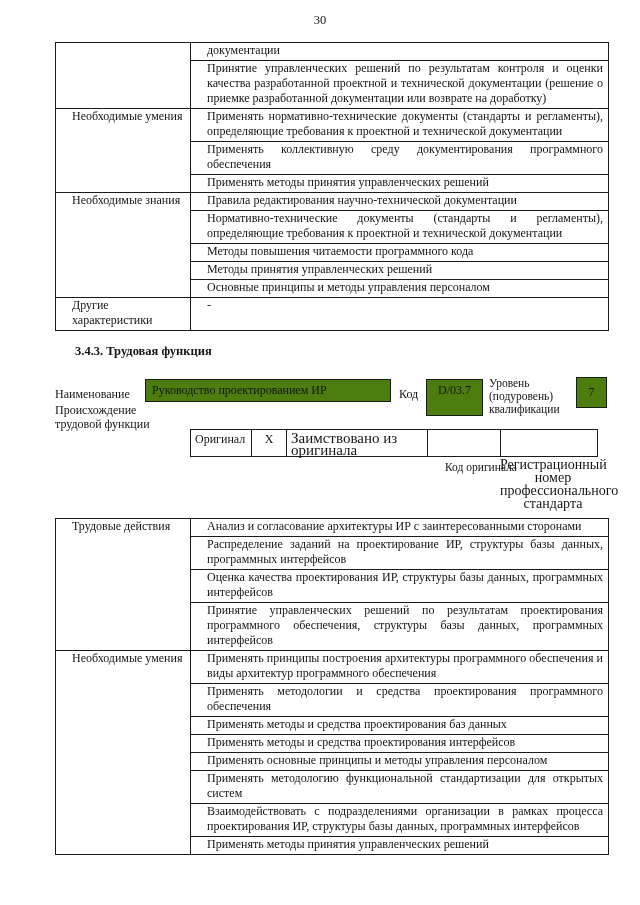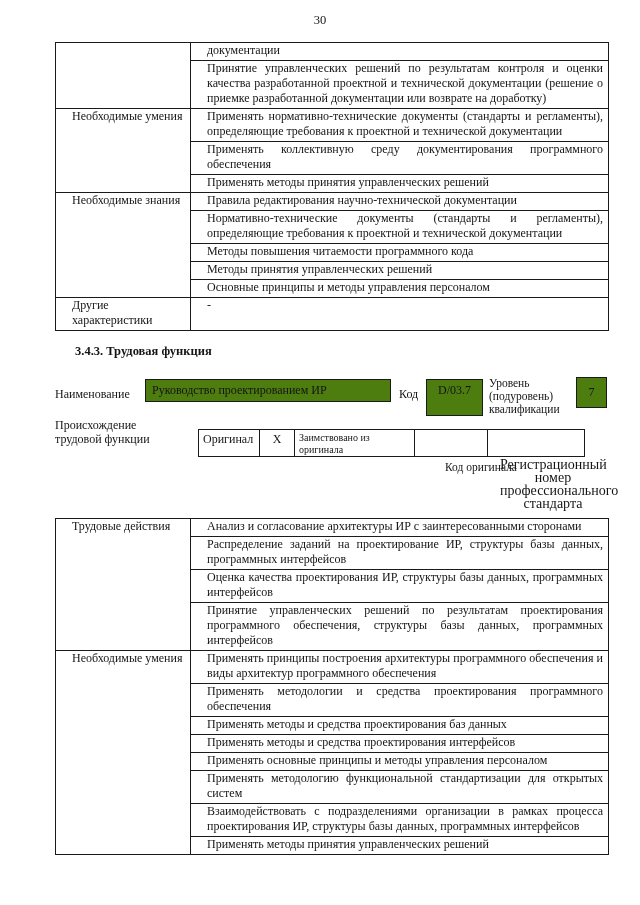--- a/index.html
+++ b/index.html
@@ -61,38 +61,38 @@
   .code-label { left: 399px; top: 387px; }
   .code-box {
     left: 426px; top: 379px; width: 57px; height: 37px;
     text-align: center; padding-top: 3px;
   }
   .level-label { left: 489px; top: 377px; width: 86px; font-size: 11.5px; line-height: 13px; }
   .level-box {
     left: 576px; top: 377px; width: 31px; height: 31px;
     text-align: center; line-height: 28px;
   }
-  .origin-label { left: 55px; top: 418px; width: 128px; }
+  .origin-label { left: 55px; top: 403px; width: 128px; }
   .origin-box {
     position: absolute;
     left: 190px; top: 429px;
     display: flex;
     align-items: stretch;
     height: 28px;
   }
   .origin-cell {
     border: 1px solid #1a1a1a;
     margin-left: -1px;
     padding: 2px 4px 0 4px;
     background: #fff;
   }
-  .origin-cell:first-child { margin-left: 8px; }
+  .origin-cell:first-child { margin-left: 0; }
   .oc-original { width: 62px; }
   .oc-mark { width: 36px; text-align: center; }
-  .oc-borrowed { width: 121px; font-size: 10px; line-height: 12px; }
+  .oc-borrowed { width: 142px; font-size: 15px; line-height: 12px; }
   .oc-empty1 { width: 74px; }
   .oc-empty2 { width: 98px; }
   .origin-code-caption {
     position: absolute; left: 424px; top: 461px; width: 80px;
     text-align: left; font-size: 11.5px; line-height: 13px; margin-left: 21px;
   }
   .origin-reg-caption {
     position: absolute; left: 500px; top: 458px; width: 106px;
     text-align: center; font-size: 14px; line-height: 13px;
   }

